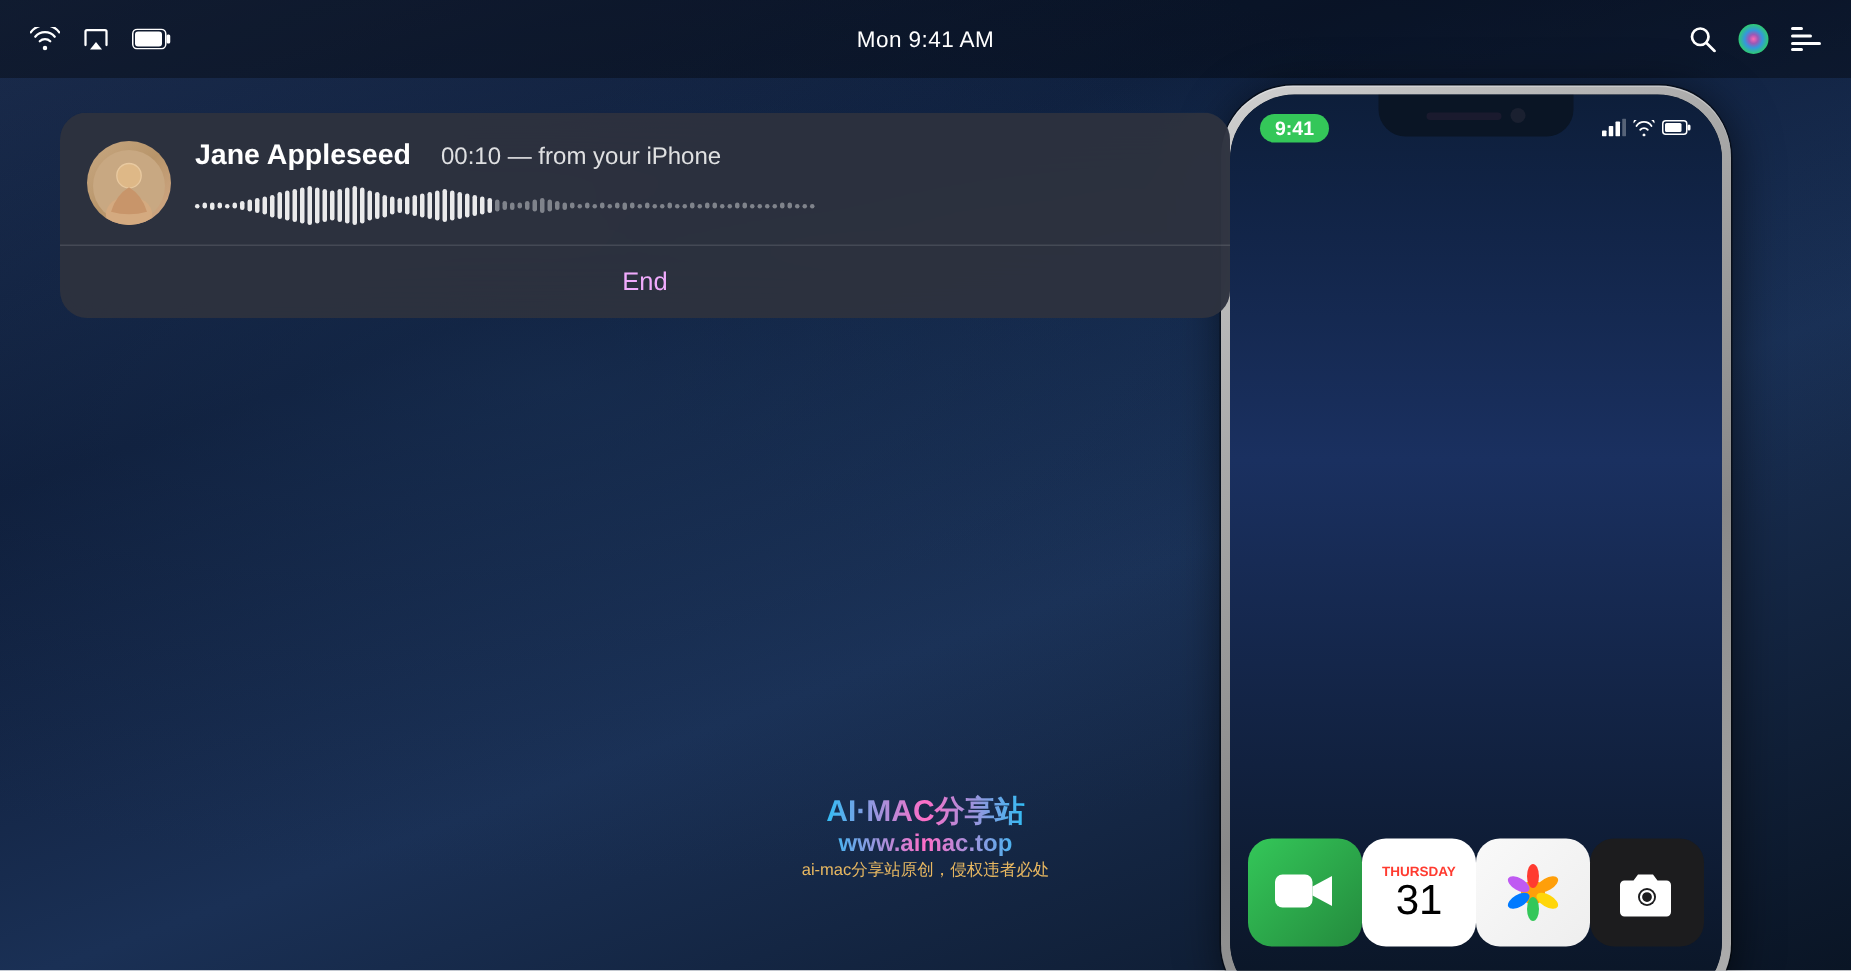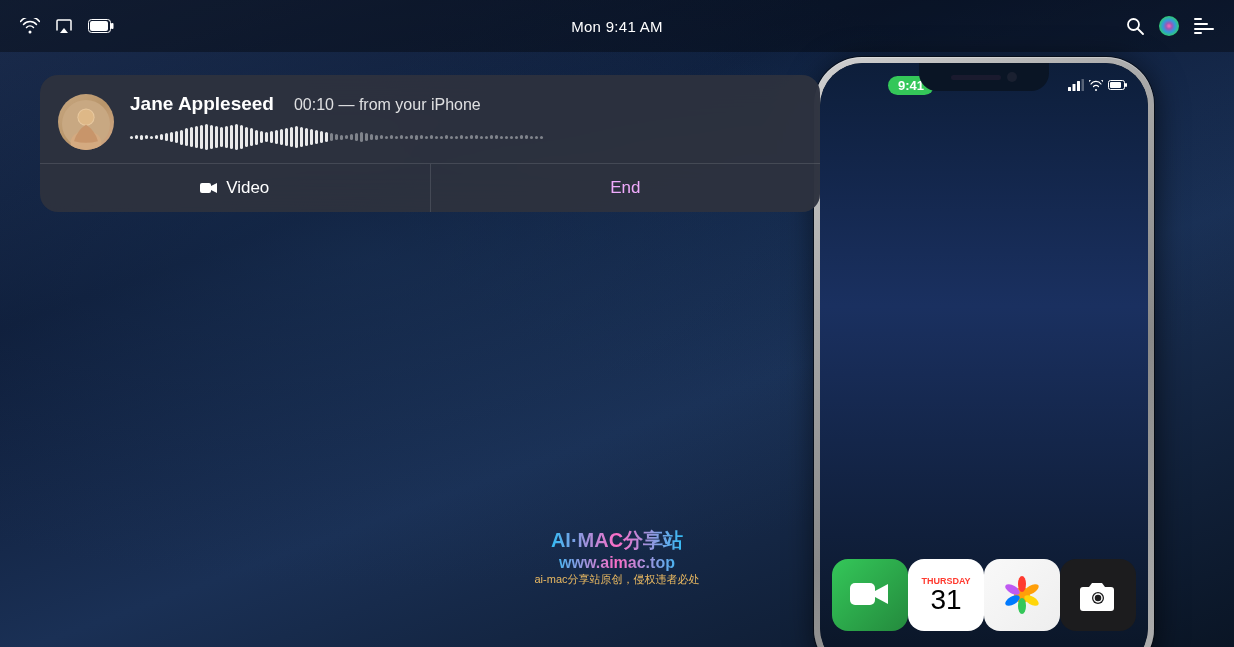--- a/index.html
+++ b/index.html
@@ -256,21 +256,20 @@
     .iphone-statusbar {
       position: absolute;
       top: 10px;
       left: 0;
       right: 0;
       height: 24px;
       display: flex;
       align-items: center;
       z-index: 4;
       padding: 0 20px;
-      margin-left: 48px;
     }
 
     .iphone-time-pill {
       position: absolute;
       left: 20px;
       background: #34c759;
       border-radius: 12px;
       padding: 2px 10px;
       font-size: 13px;
       font-weight: 700;
@@ -546,27 +545,20 @@
           <div class="waveform-bar" style="height: 4px; background: rgba(255, 255, 255, 0.4);"></div>
           <div class="waveform-bar" style="height: 4px; background: rgba(255, 255, 255, 0.4);"></div>
           <div class="waveform-bar" style="height: 3px; background: rgba(255, 255, 255, 0.4);"></div>
           <div class="waveform-bar" style="height: 3px; background: rgba(255, 255, 255, 0.4);"></div>
           <div class="waveform-bar" style="height: 3px; background: rgba(255, 255, 255, 0.4);"></div>
         </div>
     </div>
   </div>
 
   <div class="notif-actions">
-    <div class="notif-btn">
-      <svg width="18" height="14" viewBox="0 0 18 14" fill="white">
-        <rect x="0" y="2" width="11" height="10" rx="2" fill="white"></rect>
-        <path d="M11 5l6-3v10l-6-3V5z" fill="white"></path>
-      </svg>
-      <span>Video</span>
-    </div>
     <div class="notif-btn end">
       <span>End</span>
     </div>
   </div>
 </div>
 
 <div class="iphone-device">
   <div class="iphone-outer">
     <div class="iphone-inner">
       <div class="iphone-screen">

